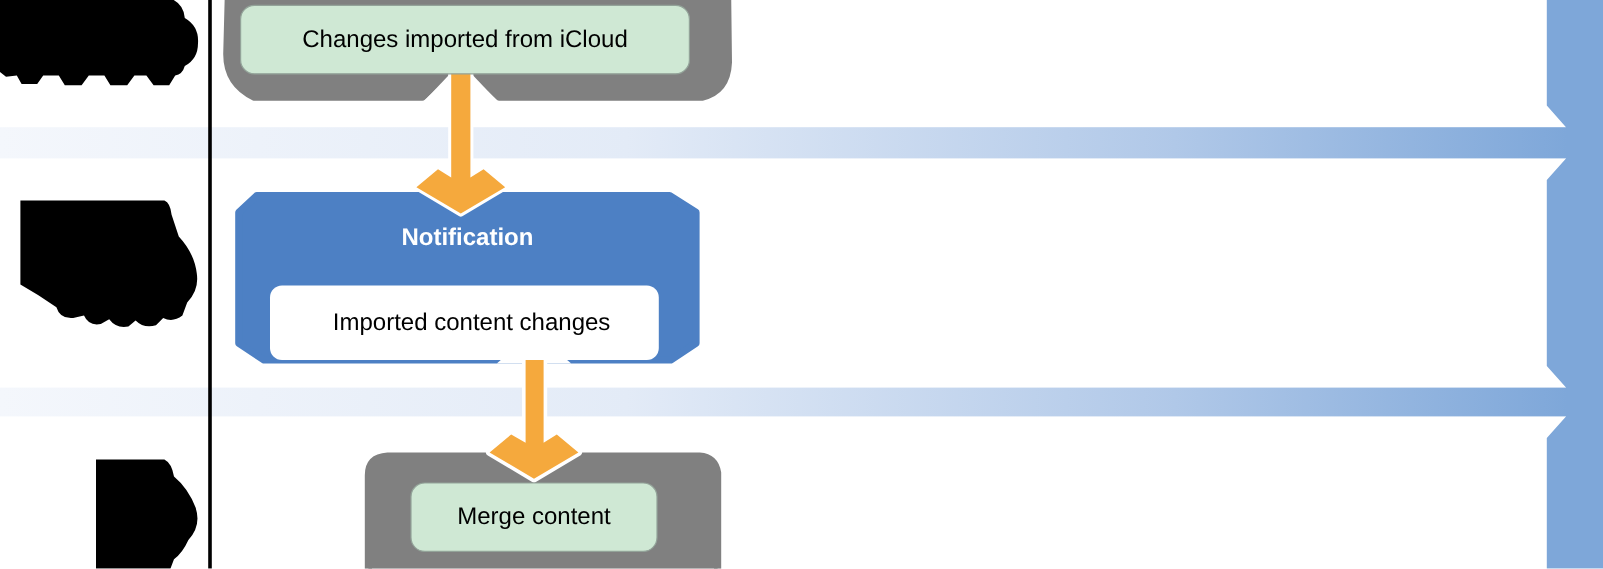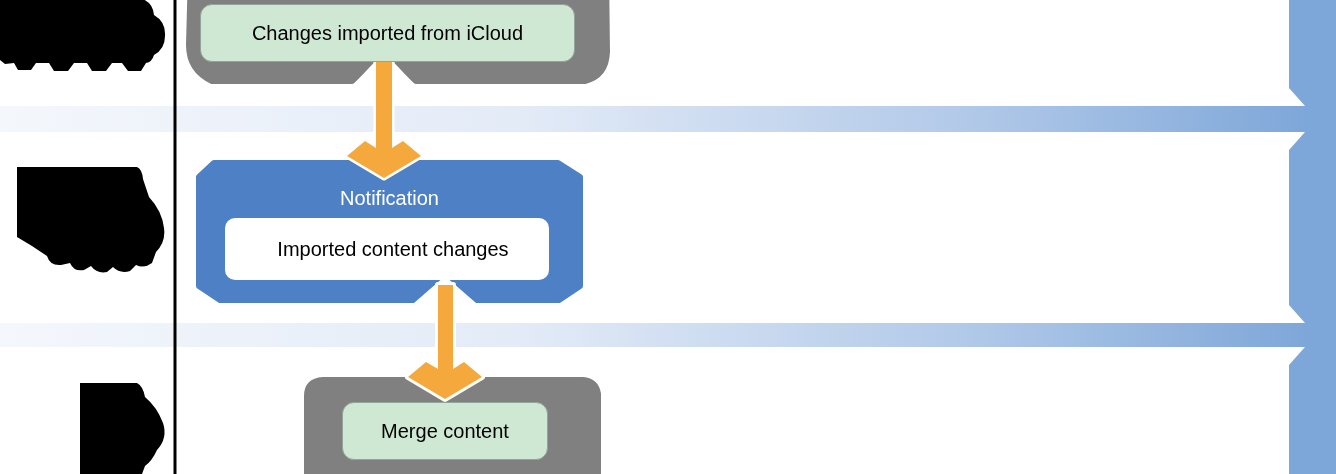--- a/index.html
+++ b/index.html
@@ -22,24 +22,24 @@
   .green-node{
     background:var(--node-green,#cfe8d4);
     border:1.5px solid var(--node-green-border,#93a399);
     border-radius:12px;
   }
   .node-imported{left:200px;top:4px;width:375px;height:58px;}
   .node-merge{left:342px;top:402px;width:206px;height:58px;}
   .notification-title{
     position:absolute;left:199px;top:186px;width:381px;height:24px;
     display:flex;align-items:center;justify-content:center;
-    font-size:20px;font-weight:normal;color:var(--text-white,#fff);
+    font-size:20px;font-weight:bold;color:var(--text-white,#fff);
   }
   .notification-message{
-    left:225px;top:218px;width:324px;height:62px;
+    left:225px;top:238px;width:324px;height:62px;
     background:var(--text-white,#fff);
     border-radius:10px;
     padding-left:12px;
   }
 </style>
 </head>
 <body>
 
 <div class="stage">
 

